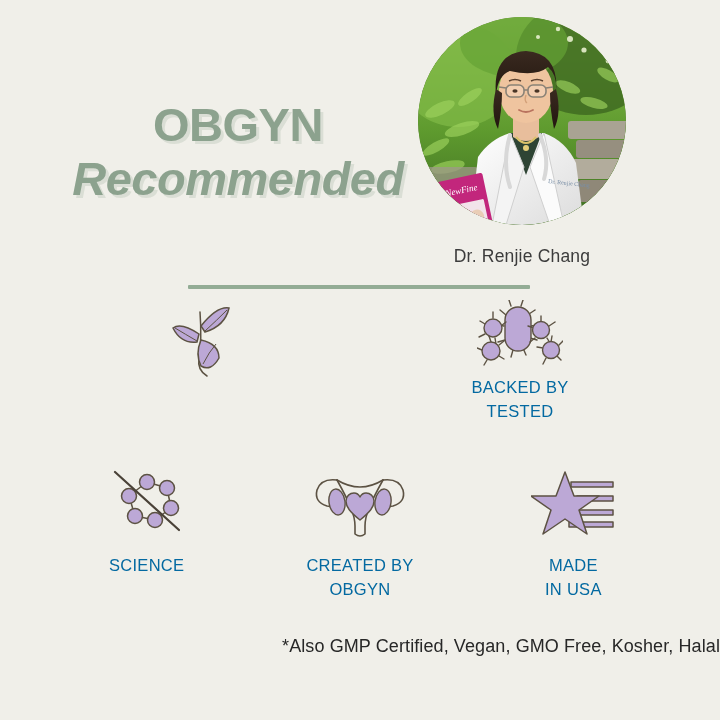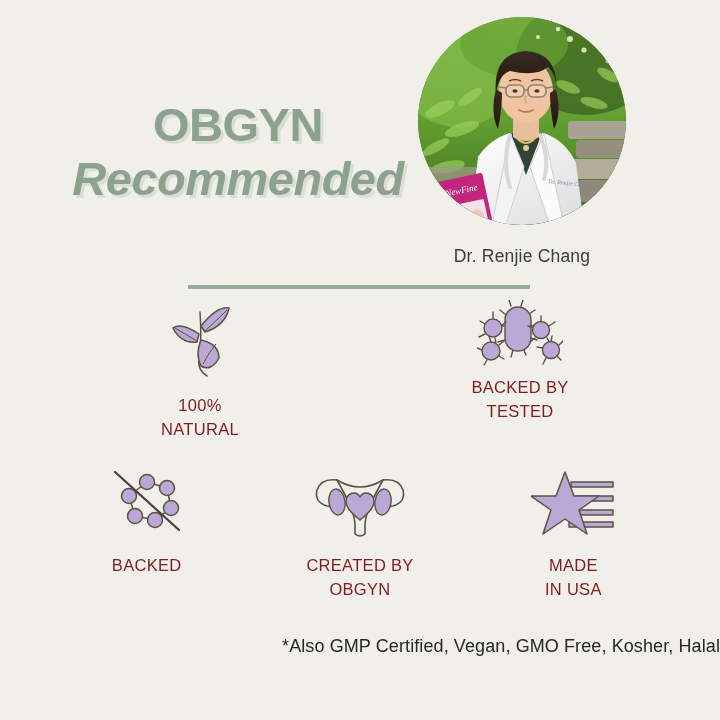--- a/index.html
+++ b/index.html
@@ -101,21 +101,21 @@
     justify-content: center;
   }
   .row1 .badge-icon { height: 80px; }
   .row2 .badge-icon { height: 72px; }
 
   .badge-label {
     margin-top: 14px;
     text-align: center;
     font-size: 16.5px;
     line-height: 1.45;
-    color: #7f1d1d;
+    color: #0369a1;
     letter-spacing: 0.3px;
   }
   .badge-label .l { display: block; }
 
   
   .badge.raised .badge-icon { height: 66px; }
   .badge.raised .badge-label { margin-top: 10px; }
 
   
   .footnote {
@@ -268,24 +268,20 @@
               <path d="M38 34 Q20 22 12 28 Q20 44 36 42 Z"></path>
               <path d="M40 40 Q58 44 58 58 Q50 72 40 66 Q34 54 40 40 Z"></path>
             </g>
             <g stroke="#5C5243" stroke-width="1" fill="none">
               <path d="M44 31 Q56 20 66 10"></path>
               <path d="M36 41 Q24 34 14 28"></path>
               <path d="M42 64 Q48 52 55 44"></path>
             </g>
           </svg>
         </div>
-        <div class="badge-label">
-          <span class="l">100%</span>
-          <span class="l">NATURAL</span>
-        </div>
       </div>
 
       <div class="badge raised">
         <div class="badge-icon">
           <svg width="86" height="66" viewBox="0 0 86 66">
             <g stroke="#5C5243" stroke-width="1.4" stroke-linecap="round">
 
               <g>
                 <line x1="34" y1="6" x2="32" y2="0"></line>
                 <line x1="44" y1="6" x2="46" y2="0"></line>
@@ -363,21 +359,21 @@
               <circle cx="60" cy="20" r="7.5"></circle>
               <circle cx="64" cy="40" r="7.5"></circle>
               <circle cx="48" cy="52" r="7.5"></circle>
               <circle cx="28" cy="48" r="7.5"></circle>
               <circle cx="22" cy="28" r="7.5"></circle>
             </g>
             <line x1="8" y1="4" x2="72" y2="62" stroke="#4A4238" stroke-width="2.2" stroke-linecap="round"></line>
           </svg>
         </div>
         <div class="badge-label">
-          <span class="l">BACKED</span>
+          <span class="l">SCIENCE</span>
         </div>
       </div>
 
       <div class="badge">
         <div class="badge-icon">
           <svg width="110" height="72" viewBox="0 0 110 72">
             <g stroke="#5C5243" stroke-width="1.6" fill="none" stroke-linecap="round" stroke-linejoin="round">
 
               <path d="M32 12 Q42 30 46 40 Q50 50 50 58 L50 66 Q55 70 60 66 L60 58 Q60 50 64 40 Q68 30 78 12"></path>
 

